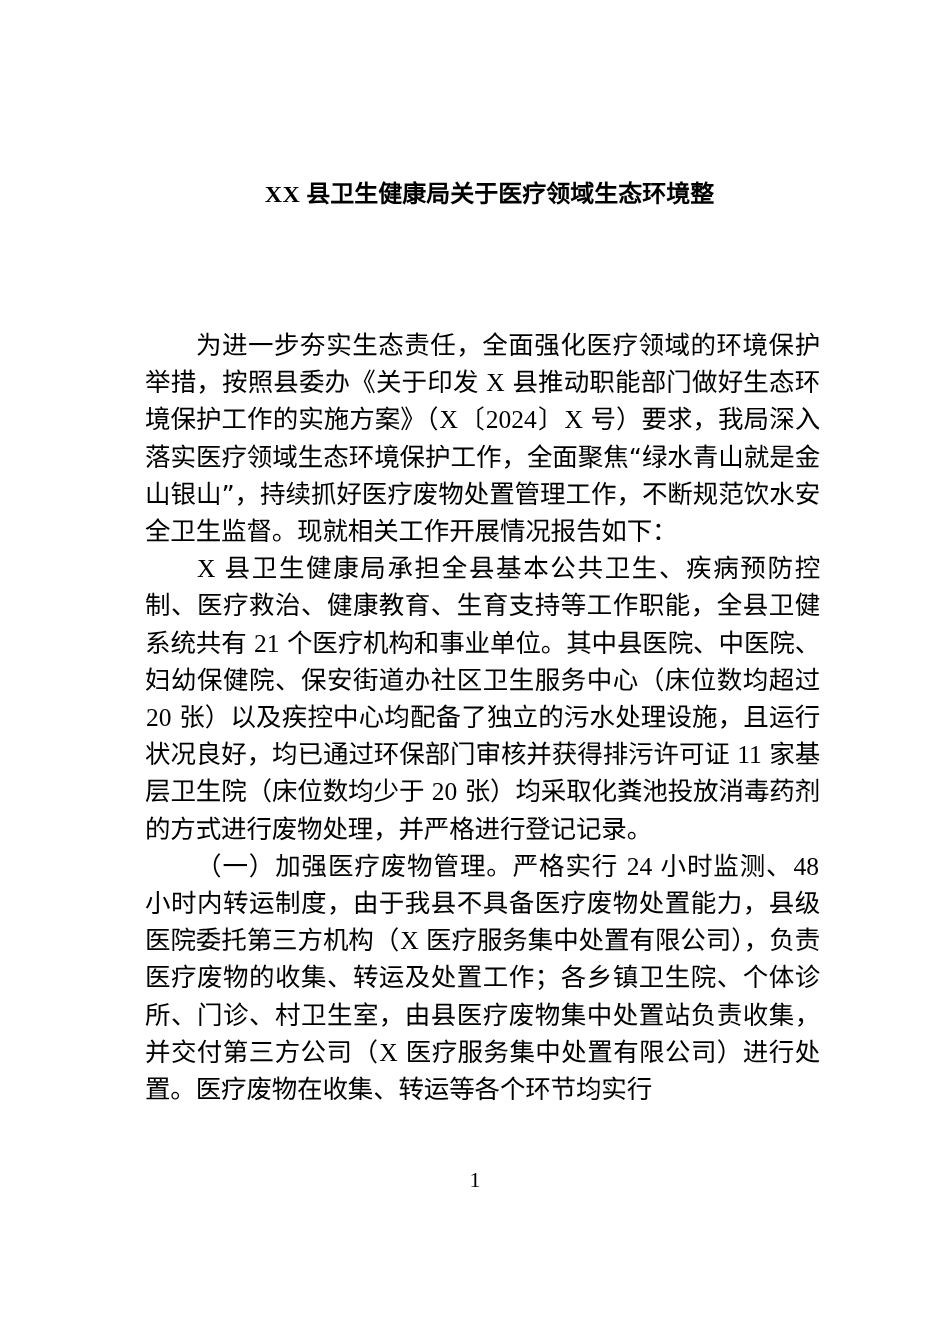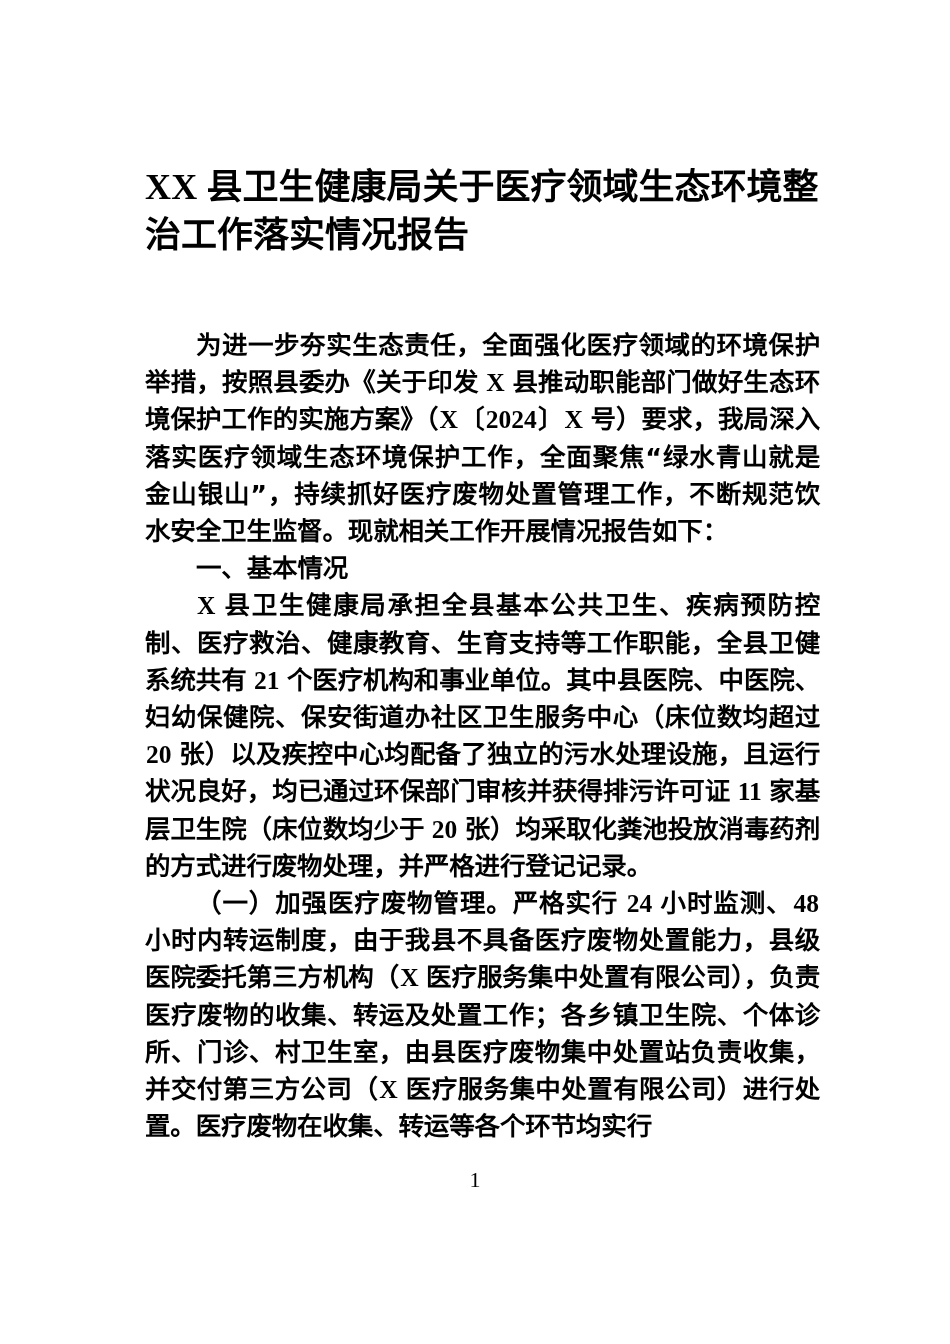--- a/index.html
+++ b/index.html
@@ -21,28 +21,29 @@
 
   .content {
     position: absolute;
     left: 145px;
     top: 0;
     width: 675px;
   }
 
   
   .doc-title {
-    margin: 0;
+    margin: 7px;
     padding: 0;
     position: absolute;
     top: 163px;
     left: 0;
     width: 675px;
+    text-align: center;
     font-family: "Liberation Serif", "DejaVu Serif", serif;
-    font-size: 36px;
+    font-size: 24px;
     line-height: 48px;
     font-weight: 700;
     color: #000000;
     letter-spacing: 0.2px;
   }
   .doc-title .cjk {
     font-family: "DejaVu Sans", "Liberation Sans", sans-serif;
     font-weight: 700;
     letter-spacing: 0;
   }
@@ -52,21 +53,20 @@
     position: absolute;
     top: 327px;
     left: 0;
     width: 675px;
     font-family: "Liberation Serif", "DejaVu Serif", serif;
     font-size: 25.5px;
     line-height: 37.2px;
     color: #000000;
     text-align: justify;
     text-justify: inter-character;
-    font-weight: bold;
   }
 
   p.para {
     margin: 0;
     padding: 0;
     text-indent: 2em;
     font-family: "Liberation Serif", "DejaVu Serif", serif;
     font-size: 25.5px;
     line-height: 37.2px;
     text-align: justify;
@@ -100,28 +100,26 @@
 </style>
 </head>
 <body>
 
 <div class="page">
 
   <div class="content">
 
     <h1 class="doc-title">
       <span><span class="lat">XX</span> <span class="cjk">县卫生健康局关于医疗领域生态环境整</span></span><br>
-      <span class="cjk">治工作落实情况报告</span>
     </h1>
 
     <div class="body-block">
 
       <p class="para"><span class="cjk">为进一步夯实生态责任，全面强化医疗领域的环境保护举措，按照县委办《关于印发</span> <span class="lat">X</span> <span class="cjk">县推动职能部门做好生态环境保护工作的实施方案》（</span><span class="lat">X</span><span class="cjk">〔</span><span class="lat">2024</span><span class="cjk">〕</span><span class="lat">X</span> <span class="cjk">号）要求，我局深入落实医疗领域生态环境保护工作，全面聚焦“绿水青山就是金山银山”，持续抓好医疗废物处置管理工作，不断规范饮水安全卫生监督。现就相关工作开展情况报告如下：</span></p>
 
-      <p class="para"><span class="cjk">一、基本情况</span></p>
 
       <p class="para"><span class="lat">X</span> <span class="cjk">县卫生健康局承担全县基本公共卫生、疾病预防控制、医疗救治、健康教育、生育支持等工作职能，全县卫健系统共有</span> <span class="lat">21</span> <span class="cjk">个医疗机构和事业单位。其中县医院、中医院、妇幼保健院、保安街道办社区卫生服务中心（床位数均超过</span> <span class="lat">20</span> <span class="cjk">张）以及疾控中心均配备了独立的污水处理设施，且运行状况良好，均已通过环保部门审核并获得排污许可证</span> <span class="lat">11</span> <span class="cjk">家基层卫生院（床位数均少于</span> <span class="lat">20</span> <span class="cjk">张）均采取化粪池投放消毒药剂的方式进行废物处理，并严格进行登记记录。</span></p>
 
 
       <p class="para"><span class="cjk">（一）加强医疗废物管理。严格实行</span> <span class="lat">24</span> <span class="cjk">小时监测、</span><span class="lat">48</span> <span class="cjk">小时内转运制度，由于我县不具备医疗废物处置能力，县级医院委托第三方机构（</span><span class="lat">X</span> <span class="cjk">医疗服务集中处置有限公司），负责医疗废物的收集、转运及处置工作；各乡镇卫生院、个体诊所、门诊、村卫生室，由县医疗废物集中处置站负责收集，并交付第三方公司（</span><span class="lat">X</span> <span class="cjk">医疗服务集中处置有限公司）进行处置。医疗废物在收集、转运等各个环节均实行</span></p>
 
     </div>
   </div>
 
   <div class="page-number">1</div>

